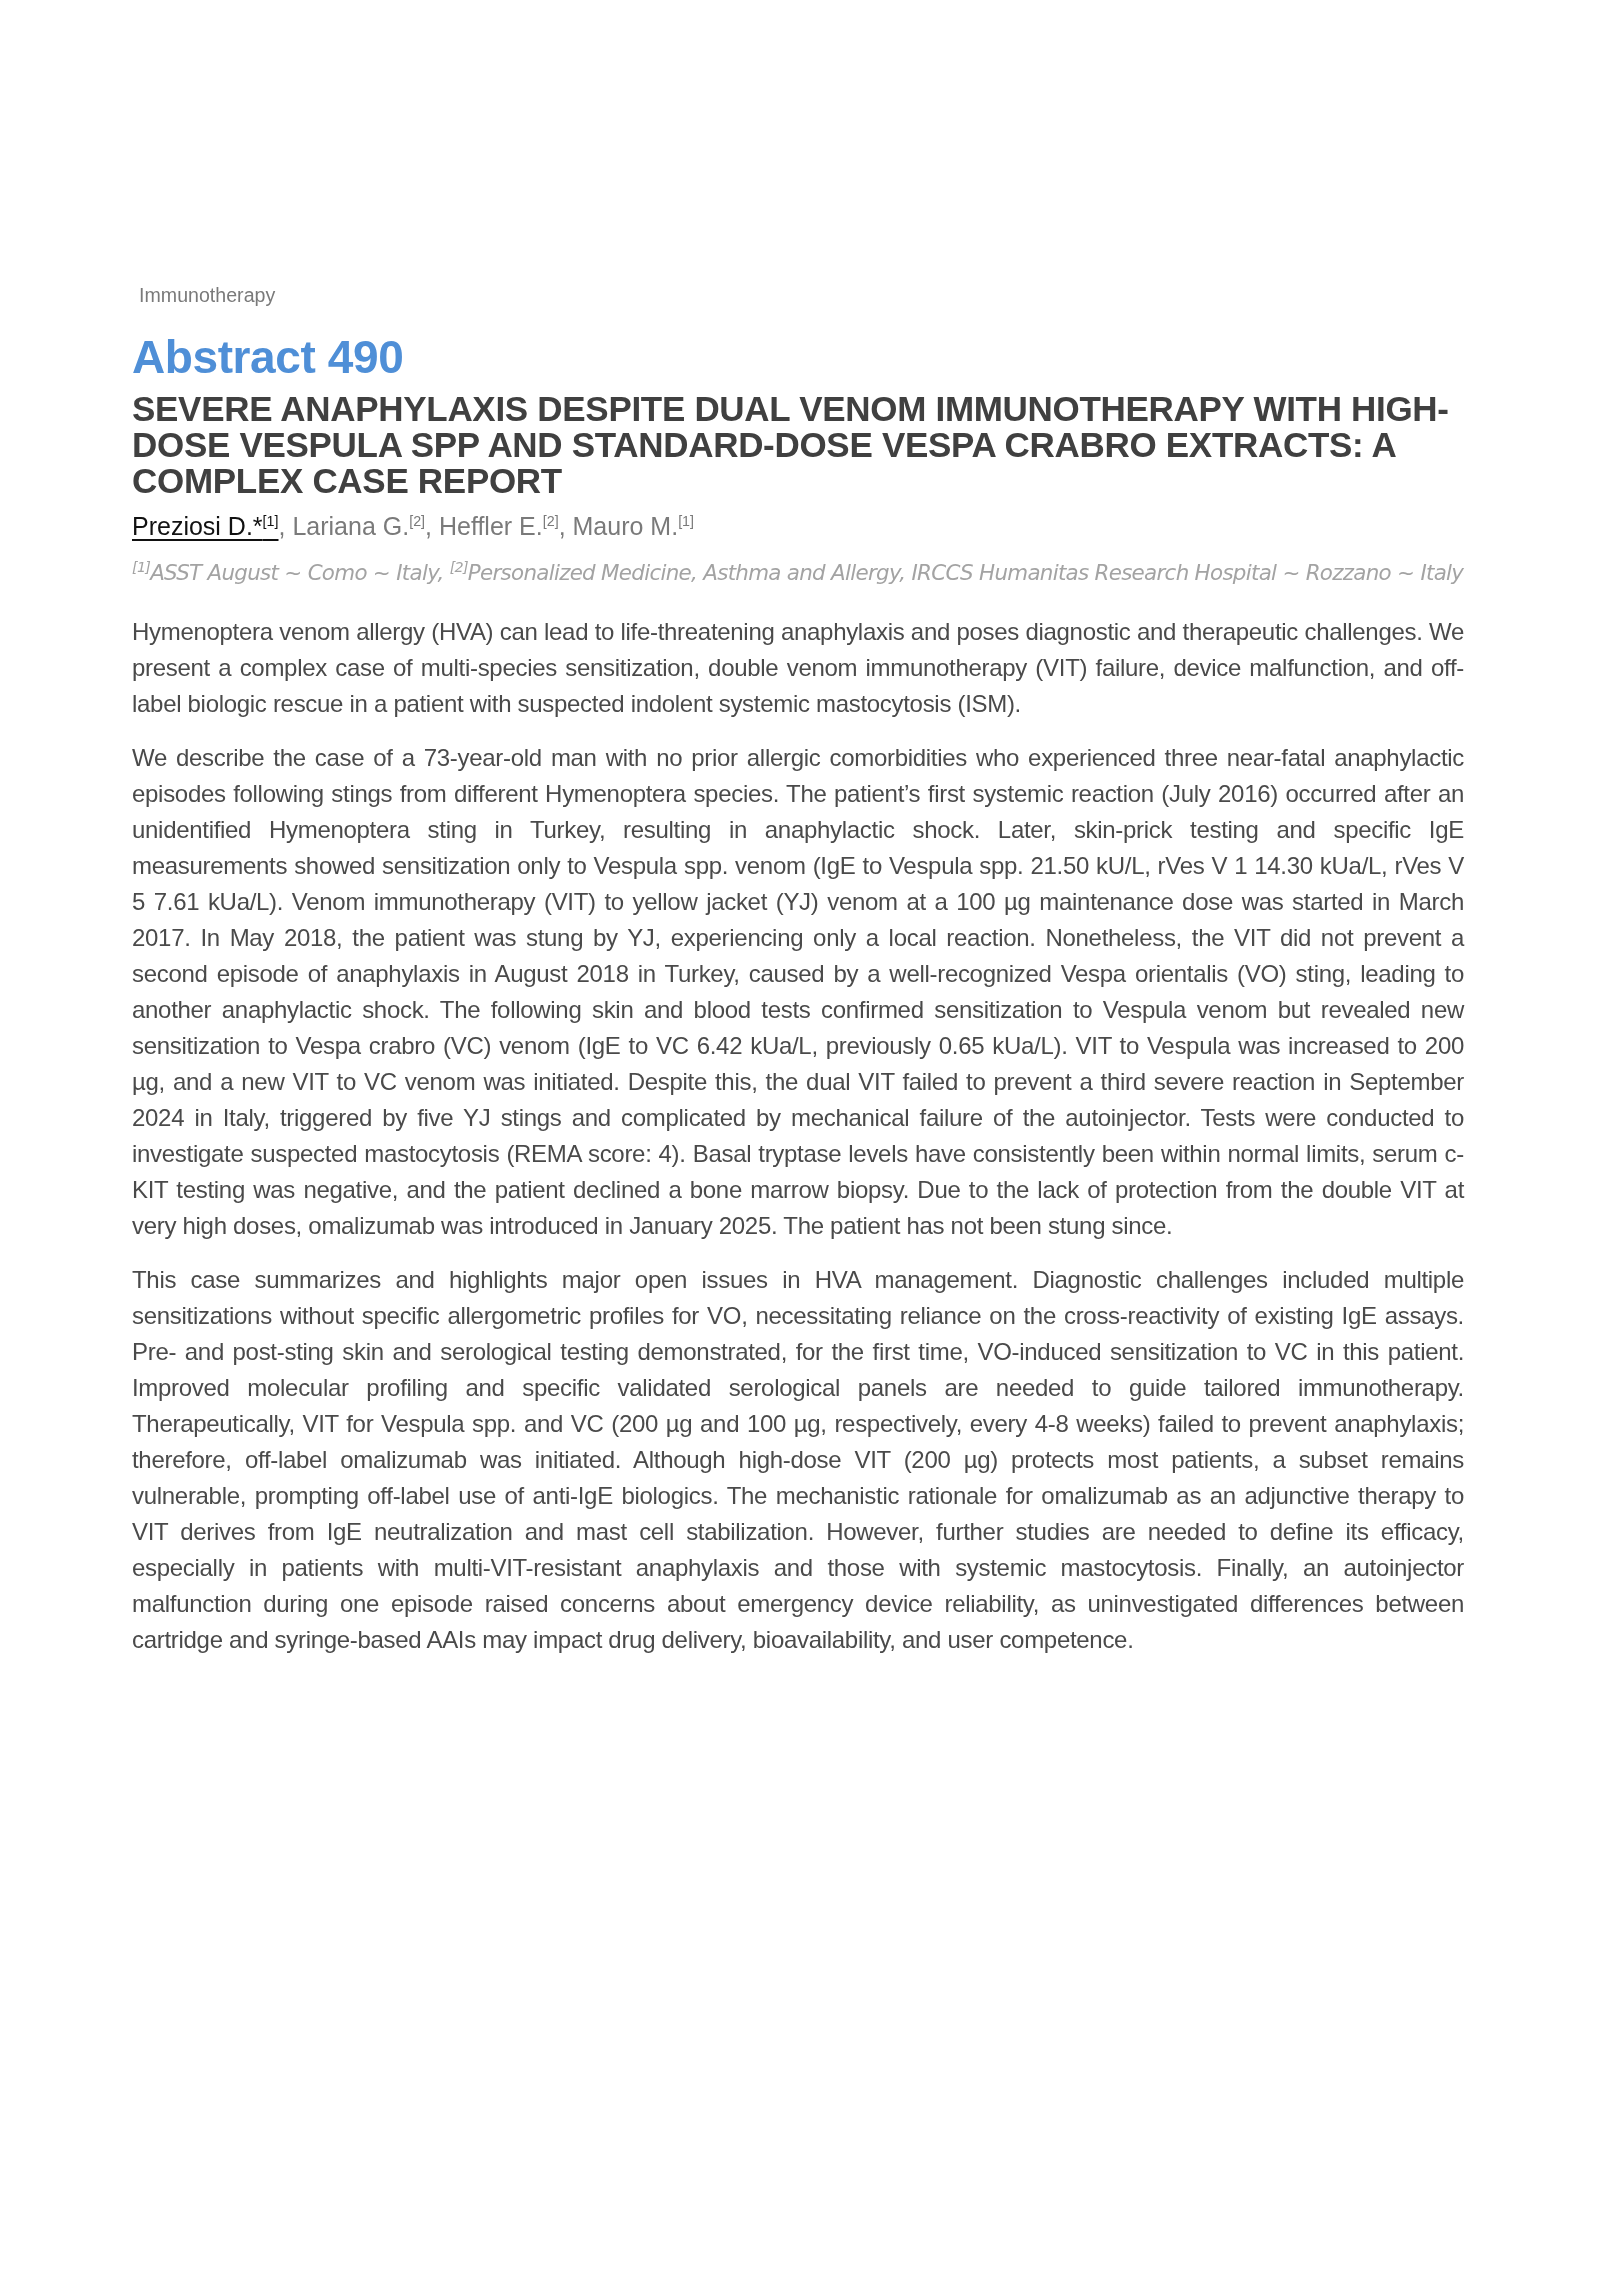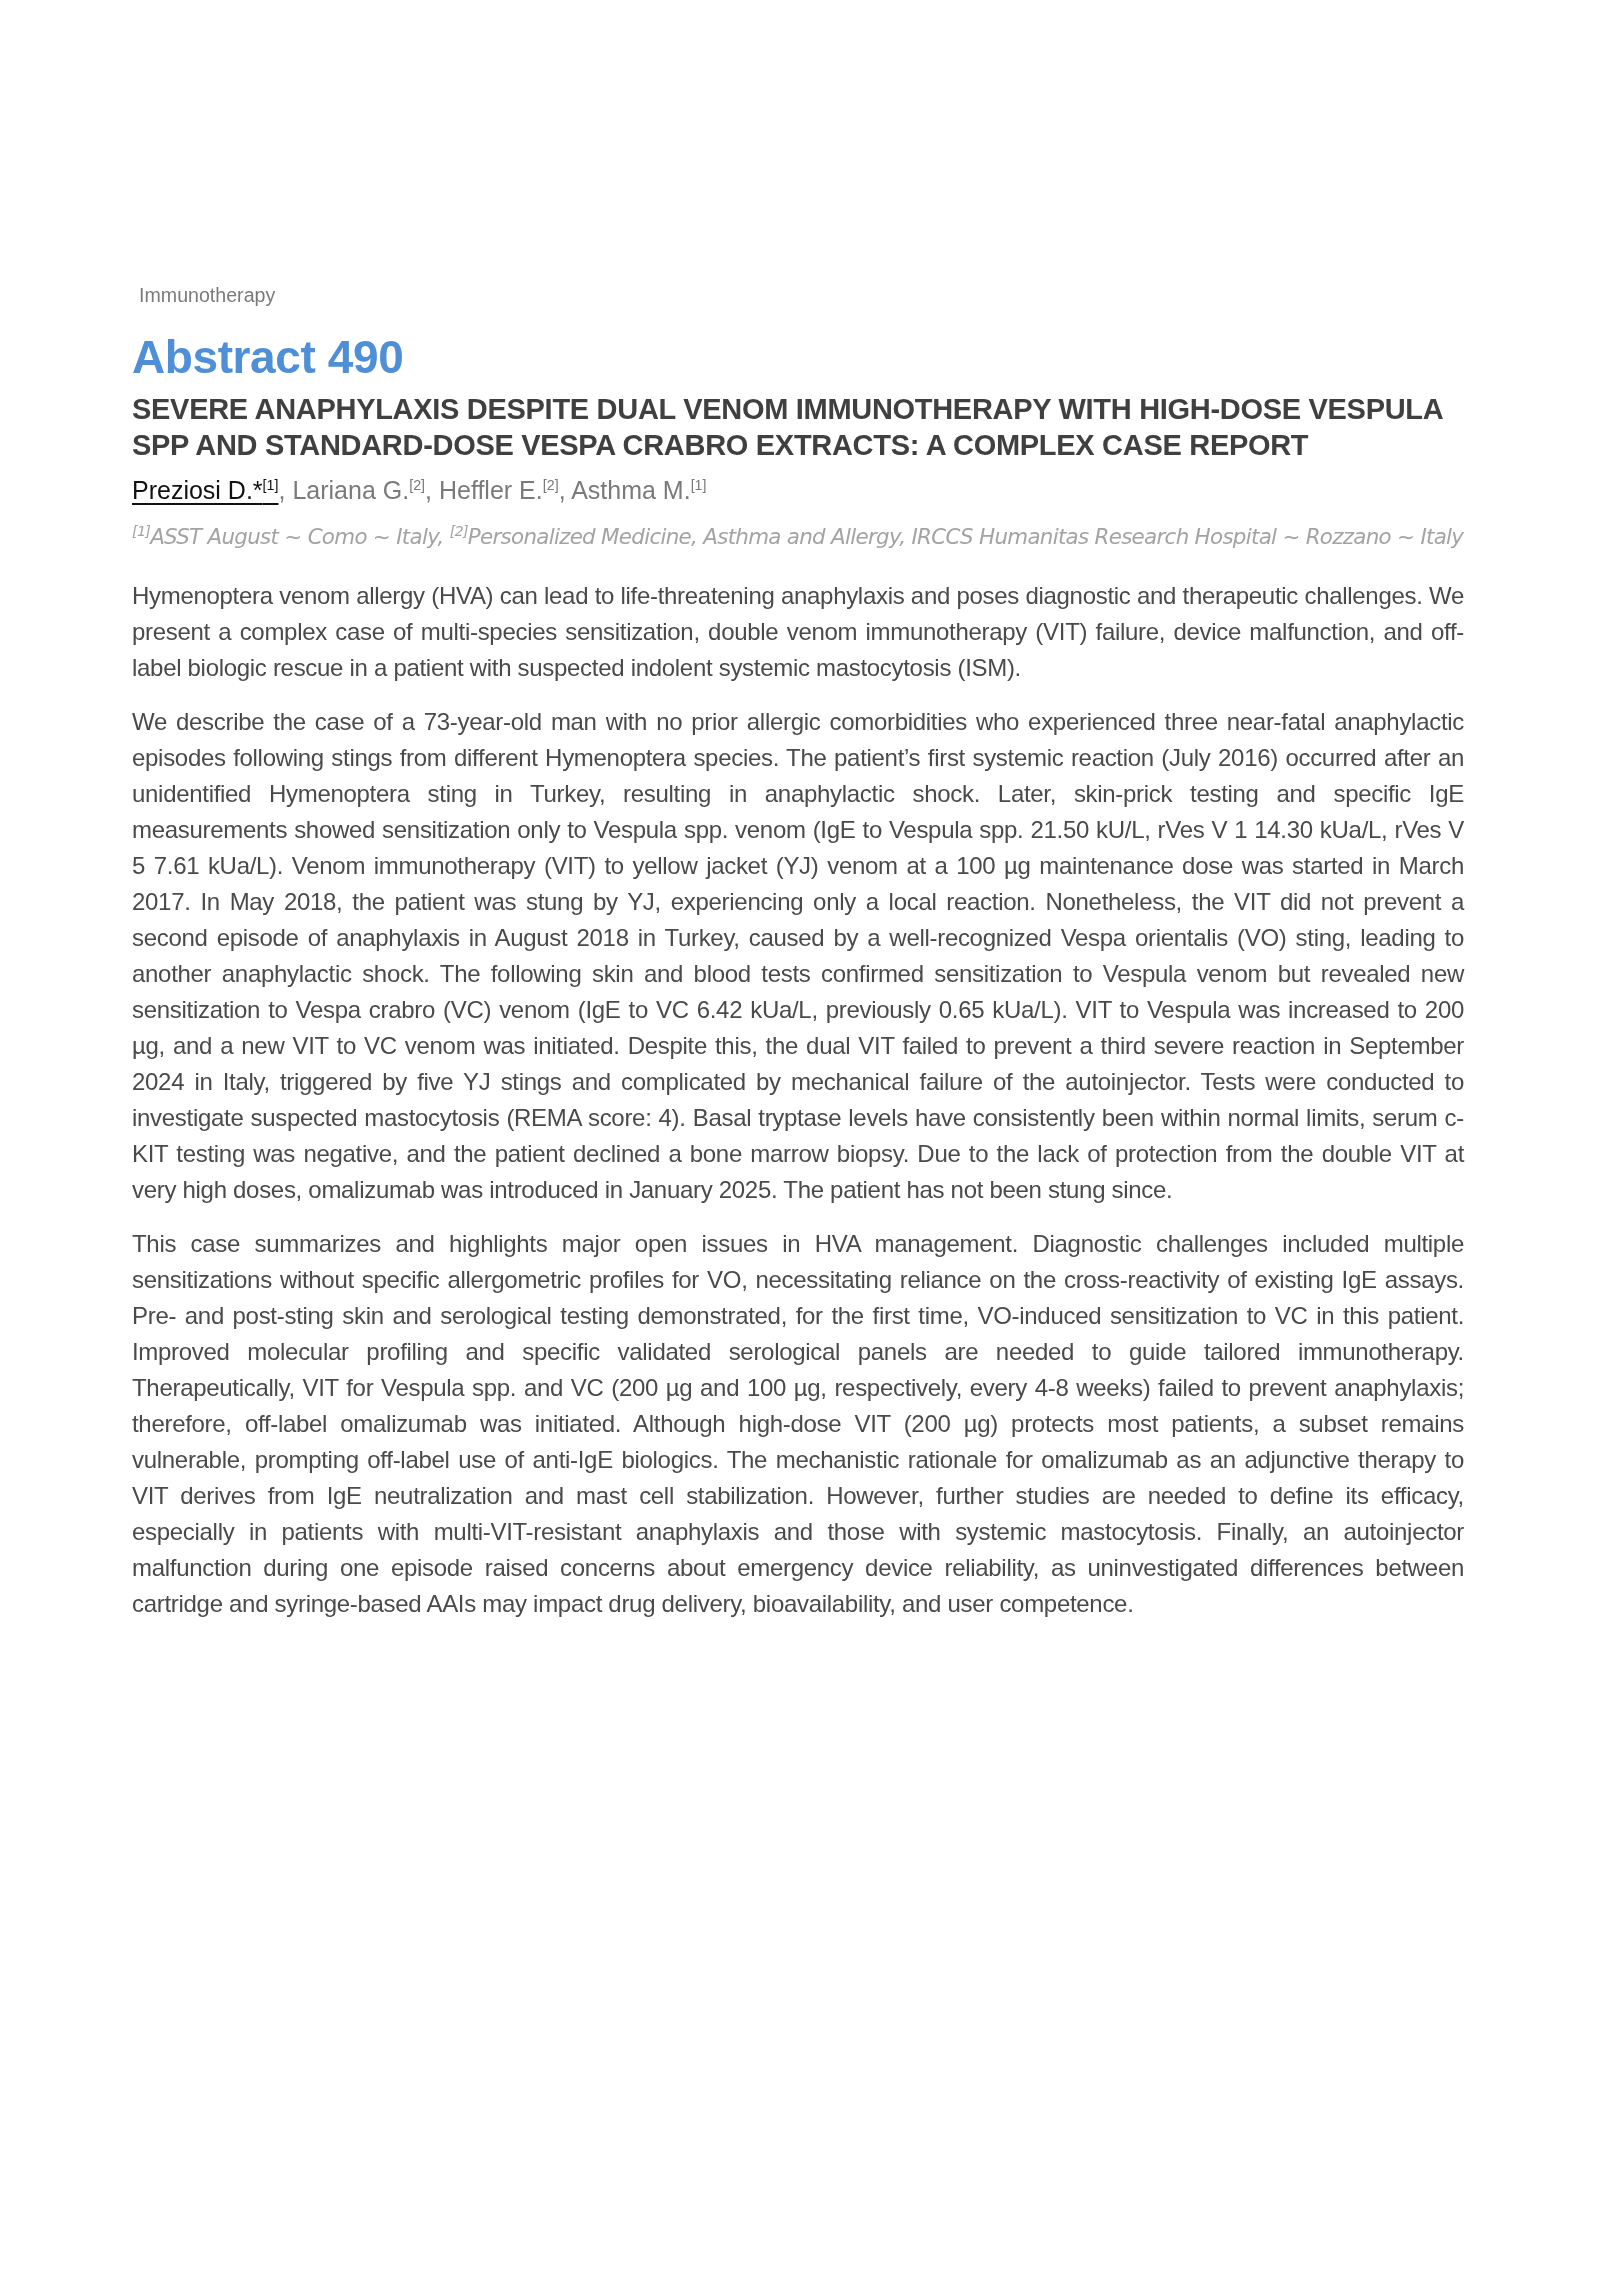--- a/index.html
+++ b/index.html
@@ -29,21 +29,21 @@
     }
     .abstract-title {
       font-size: 46px;
       font-weight: bold;
       color: #4f8fd7;
       line-height: 53px;
       margin: 0 0 7.1px 0;
       letter-spacing: -0.4px;
     }
     .paper-title {
-      font-size: 29px;
+      font-size: 35px;
       font-weight: bold;
       color: #404040;
       line-height: 36px;
       margin: 0 0 9px 0;
       letter-spacing: -0.3px;
     }
     .authors {
       font-size: 25px;
       color: #7a7a7a;
       line-height: 36px;
@@ -82,21 +82,21 @@
 
 <div class="page">
 
   <div class="category">Immunotherapy</div>
 
   <h1 class="abstract-title">Abstract 490</h1>
 
   <h2 class="paper-title">SEVERE ANAPHYLAXIS DESPITE DUAL VENOM IMMUNOTHERAPY WITH HIGH-DOSE VESPULA SPP AND STANDARD-DOSE VESPA CRABRO EXTRACTS: A COMPLEX CASE REPORT</h2>
 
   <div class="authors">
-    <span class="presenter"><span>Preziosi D.*</span><sup>[1]</sup></span><span>, </span><span>Lariana G.</span><sup>[2]</sup><span>, </span><span>Heffler E.</span><sup>[2]</sup><span>, </span><span>Asthma M.</span><sup>[1]</sup>
+    <span class="presenter"><span>Preziosi D.*</span><sup>[1]</sup></span><span>, </span><span>Lariana G.</span><sup>[2]</sup><span>, </span><span>Heffler E.</span><sup>[2]</sup><span>, </span><span>Mauro M.</span><sup>[1]</sup>
   </div>
 
   <div class="affiliations">
     <sup>[1]</sup><span>ASST August ~ Como ~ Italy, </span><sup>[2]</sup><span>Personalized Medicine, Asthma and Allergy, IRCCS Humanitas Research Hospital ~ Rozzano ~ Italy</span>
   </div>
 
   <p class="body-paragraph">Hymenoptera venom allergy (HVA) can lead to life-threatening anaphylaxis and poses diagnostic and therapeutic challenges. We present a complex case of multi-species sensitization, double venom immunotherapy (VIT) failure, device malfunction, and off-label biologic rescue in a patient with suspected indolent systemic mastocytosis (ISM).</p>
   <p class="body-paragraph">We describe the case of a 73-year-old man with no prior allergic comorbidities who experienced three near-fatal anaphylactic episodes following stings from different Hymenoptera species. The patient’s first systemic reaction (July 2016) occurred after an unidentified Hymenoptera sting in Turkey, resulting in anaphylactic shock. Later, skin-prick testing and specific IgE measurements showed sensitization only to Vespula spp. venom (IgE to Vespula spp. 21.50 kU/L, rVes V 1 14.30 kUa/L, rVes V 5 7.61 kUa/L). Venom immunotherapy (VIT) to yellow jacket (YJ) venom at a 100 µg maintenance dose was started in March 2017. In May 2018, the patient was stung by YJ, experiencing only a local reaction. Nonetheless, the VIT did not prevent a second episode of anaphylaxis in August 2018 in Turkey, caused by a well-recognized Vespa orientalis (VO) sting, leading to another anaphylactic shock. The following skin and blood tests confirmed sensitization to Vespula venom but revealed new sensitization to Vespa crabro (VC) venom (IgE to VC 6.42 kUa/L, previously 0.65 kUa/L). VIT to Vespula was increased to 200 µg, and a new VIT to VC venom was initiated. Despite this, the dual VIT failed to prevent a third severe reaction in September 2024 in Italy, triggered by five YJ stings and complicated by mechanical failure of the autoinjector. Tests were conducted to investigate suspected mastocytosis (REMA score: 4). Basal tryptase levels have consistently been within normal limits, serum c-KIT testing was negative, and the patient declined a bone marrow biopsy. Due to the lack of protection from the double VIT at very high doses, omalizumab was introduced in January 2025. The patient has not been stung since.</p>
   <p class="body-paragraph">This case summarizes and highlights major open issues in HVA management. Diagnostic challenges included multiple sensitizations without specific allergometric profiles for VO, necessitating reliance on the cross-reactivity of existing IgE assays. Pre- and post-sting skin and serological testing demonstrated, for the first time, VO-induced sensitization to VC in this patient. Improved molecular profiling and specific validated serological panels are needed to guide tailored immunotherapy. Therapeutically, VIT for Vespula spp. and VC (200 µg and 100 µg, respectively, every 4-8 weeks) failed to prevent anaphylaxis; therefore, off-label omalizumab was initiated. Although high-dose VIT (200 µg) protects most patients, a subset remains vulnerable, prompting off-label use of anti-IgE biologics. The mechanistic rationale for omalizumab as an adjunctive therapy to VIT derives from IgE neutralization and mast cell stabilization. However, further studies are needed to define its efficacy, especially in patients with multi-VIT-resistant anaphylaxis and those with systemic mastocytosis. Finally, an autoinjector malfunction during one episode raised concerns about emergency device reliability, as uninvestigated differences between cartridge and syringe-based AAIs may impact drug delivery, bioavailability, and user competence.</p>
 

